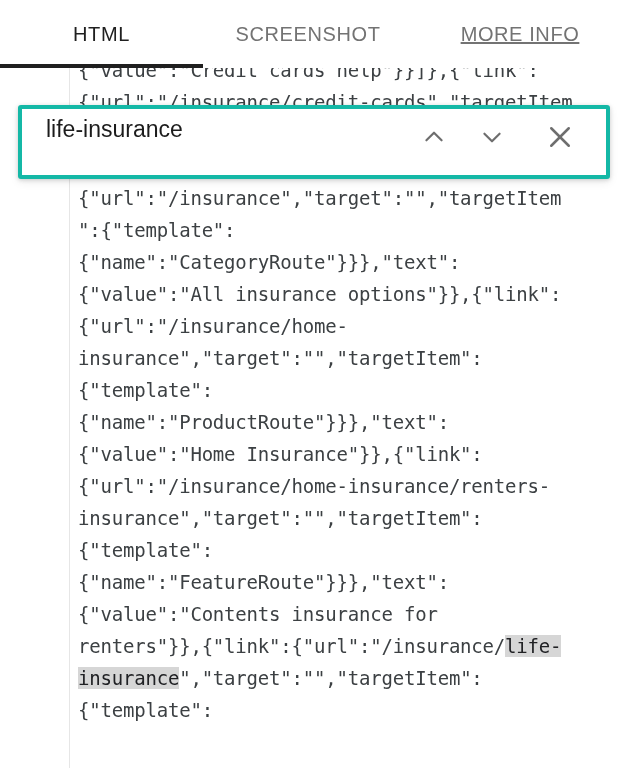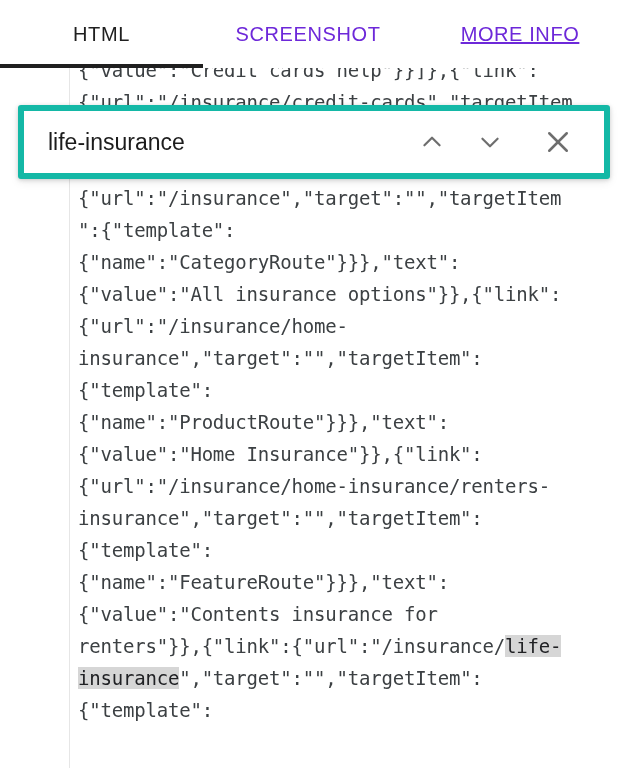--- a/index.html
+++ b/index.html
@@ -38,21 +38,21 @@
   }
   .tab {
     flex: 0 0 auto;
     height: 68px;
     display: flex;
     align-items: center;
     justify-content: center;
     font-size: 20px;
     letter-spacing: 0.6px;
     font-weight: 400;
-    color: #6d28d9;
+    color: #737373;
     cursor: pointer;
     user-select: none;
     box-sizing: border-box;
   }
   .tab.tab-html      { width: 203px; color: #202020; }
   .tab.tab-screenshot{ width: 210px; }
   .tab.tab-moreinfo  { width: 214px; text-decoration: underline; }
 
   #tab-indicator {
     position: absolute;
@@ -106,26 +106,26 @@
   }
 
   
   #findbar {
     position: absolute;
     left: 18px;
     top: 105px;
     width: 592px;
     height: 74px;
     background: #ffffff;
-    border: 6px solid #14b8a6;
+    border: 4px solid #14b8a6;
     border-radius: 3px;
     box-shadow: 0 1px 4px rgba(0,0,0,0.16), 0 3px 10px rgba(0,0,0,0.08);
     box-sizing: border-box;
     display: flex;
-    align-items: center;
+    align-items: flex-start;
     z-index: 20;
   }
   #find-input {
     flex: 1 1 auto;
     border: none;
     outline: none;
     background: transparent;
     margin-left: 24px;
     font-family: "Liberation Sans", sans-serif;
     font-size: 23px;

